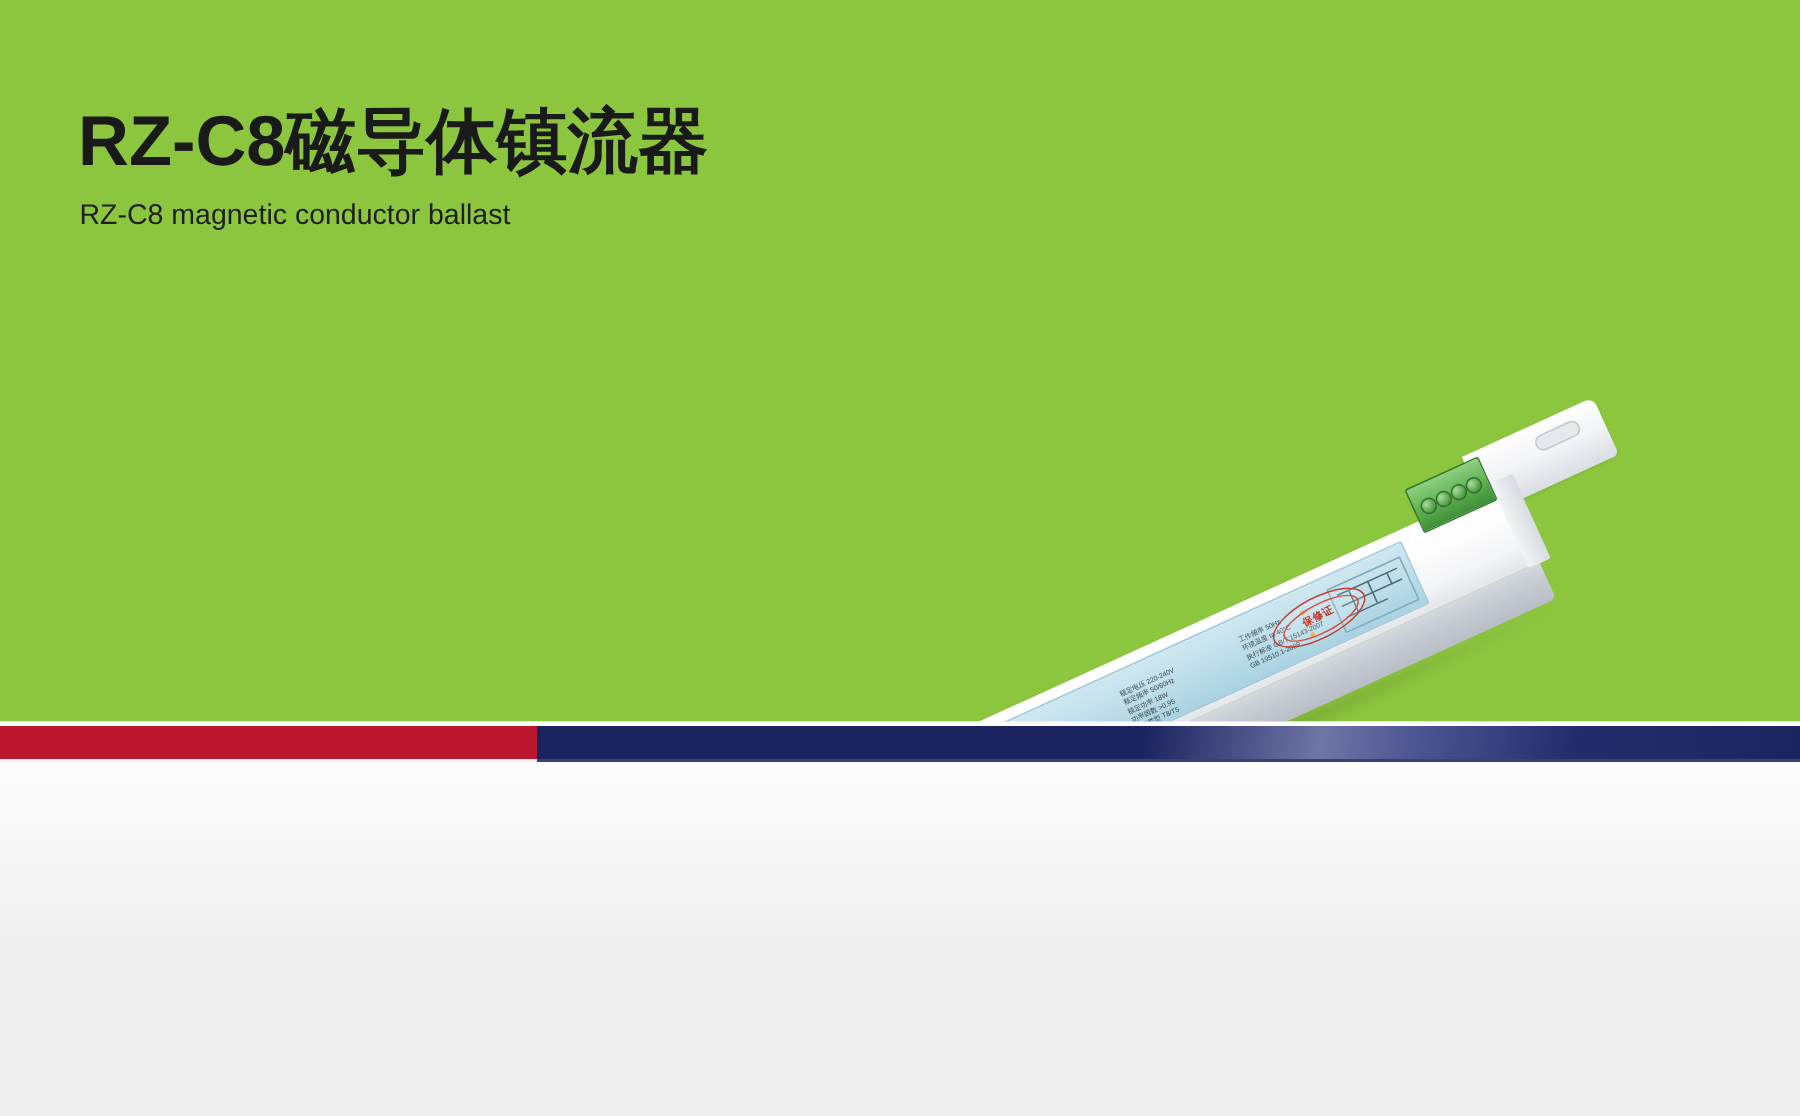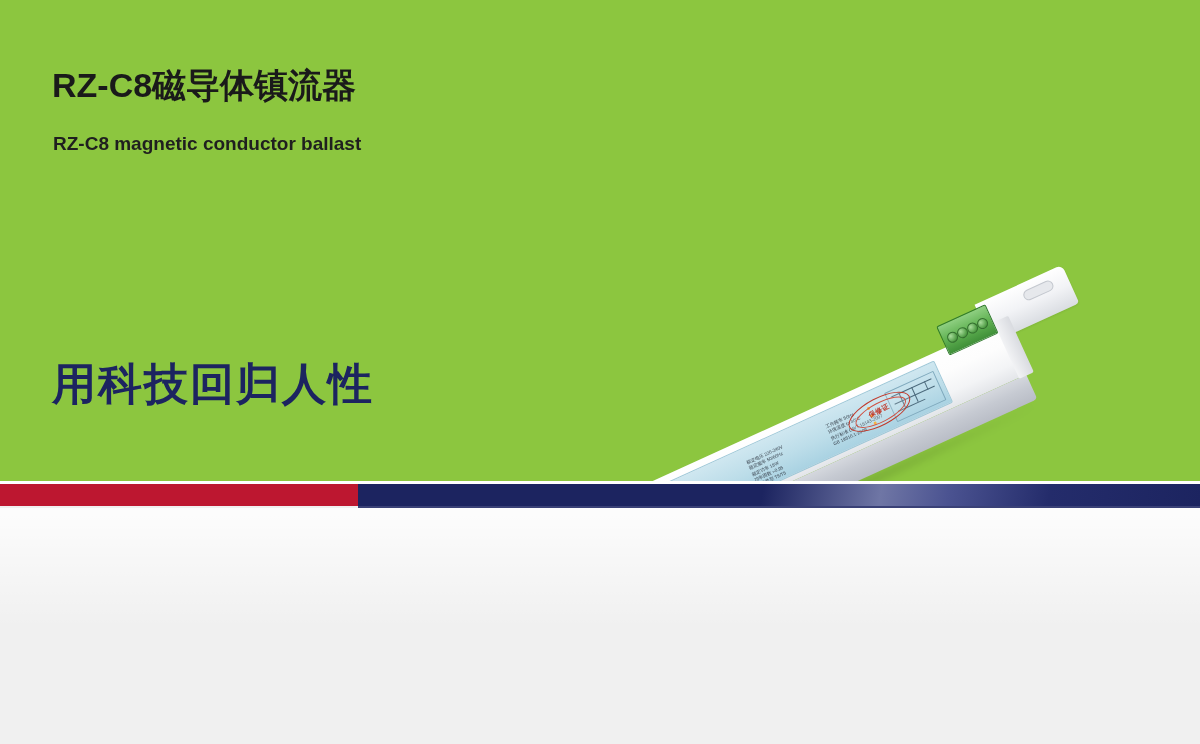--- a/index.html
+++ b/index.html
@@ -79,31 +79,31 @@
   .divider .navy-bottomline {
     position: absolute; left: 358px; top: 25px;
     width: 842px; height: 2px;
     background: #3a4177;
   }
 
   
   .headline {
     position: absolute;
     left: 52px; top: 63px;
-    font-size: 34px;
+    font-size: 47px;
     font-weight: bold;
     color: #1a1a1a;
     letter-spacing: 0px;
     white-space: nowrap;
   }
   .subhead {
     position: absolute;
     left: 53px; top: 133px;
     font-size: 19px;
-    font-weight: bold;
+    font-weight: normal;
     color: #1f1f1f;
     white-space: nowrap;
   }
   .slogan {
     position: absolute;
     left: 52px;
     font-size: 44px;
     font-weight: bold;
     color: #1c2460;
     letter-spacing: 2px;
@@ -366,21 +366,20 @@
 </head>
 <body>
 
 <div id="banner">
 
   <div class="green-panel"></div>
   <div class="green-glow"></div>
 
   <div class="headline">RZ-C8磁导体镇流器</div>
   <div class="subhead">RZ-C8 magnetic conductor ballast</div>
-  <div class="slogan slogan-2">用科技回归人性</div>
 
   <div id="product">
     <div class="prod-rot">
 
       <div class="shadow"></div>
 
       <div class="bracket-left"></div>
       <div class="bracket-left-edge"></div>
       <div class="slot slot-l"></div>
 

